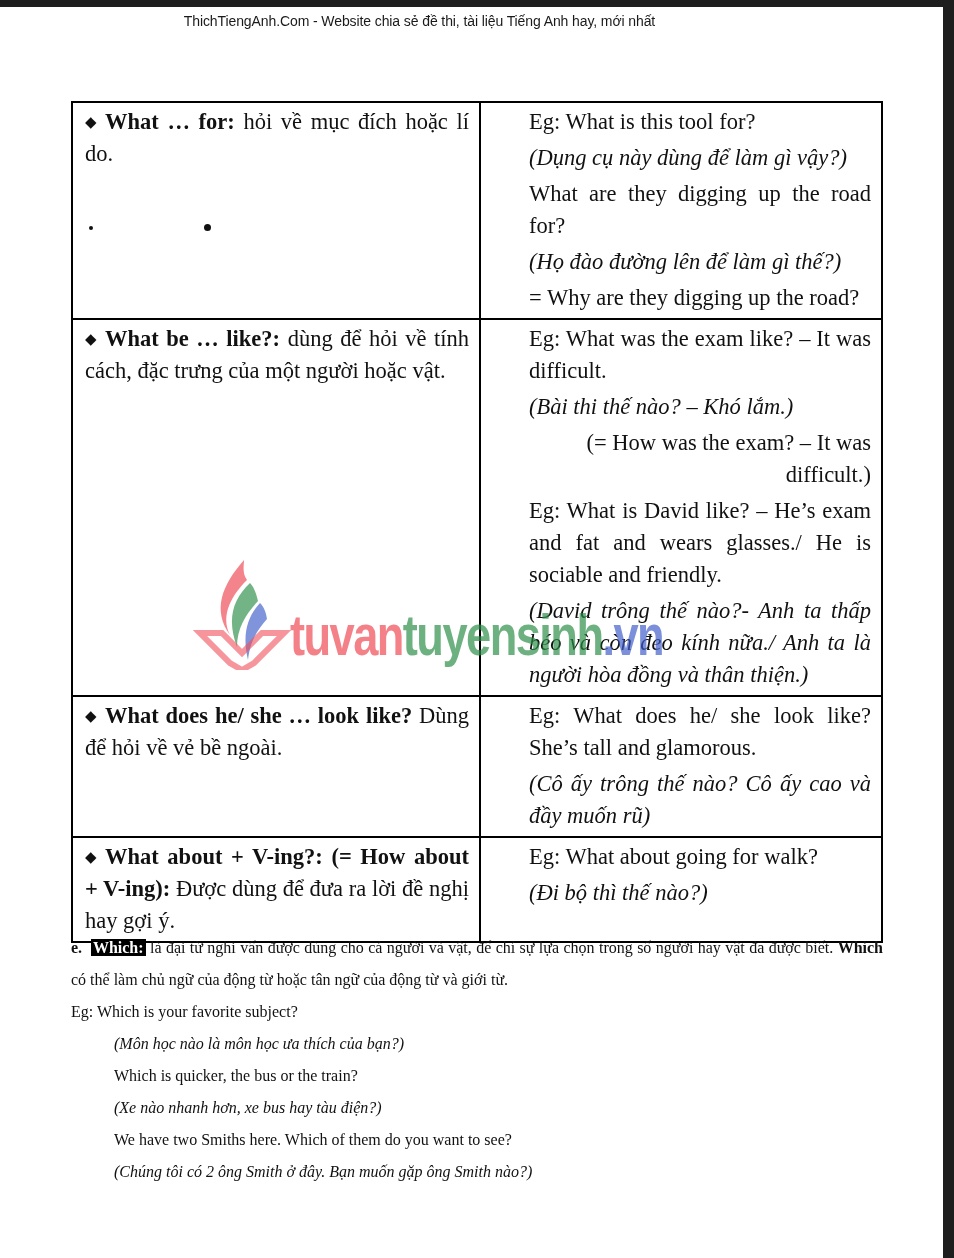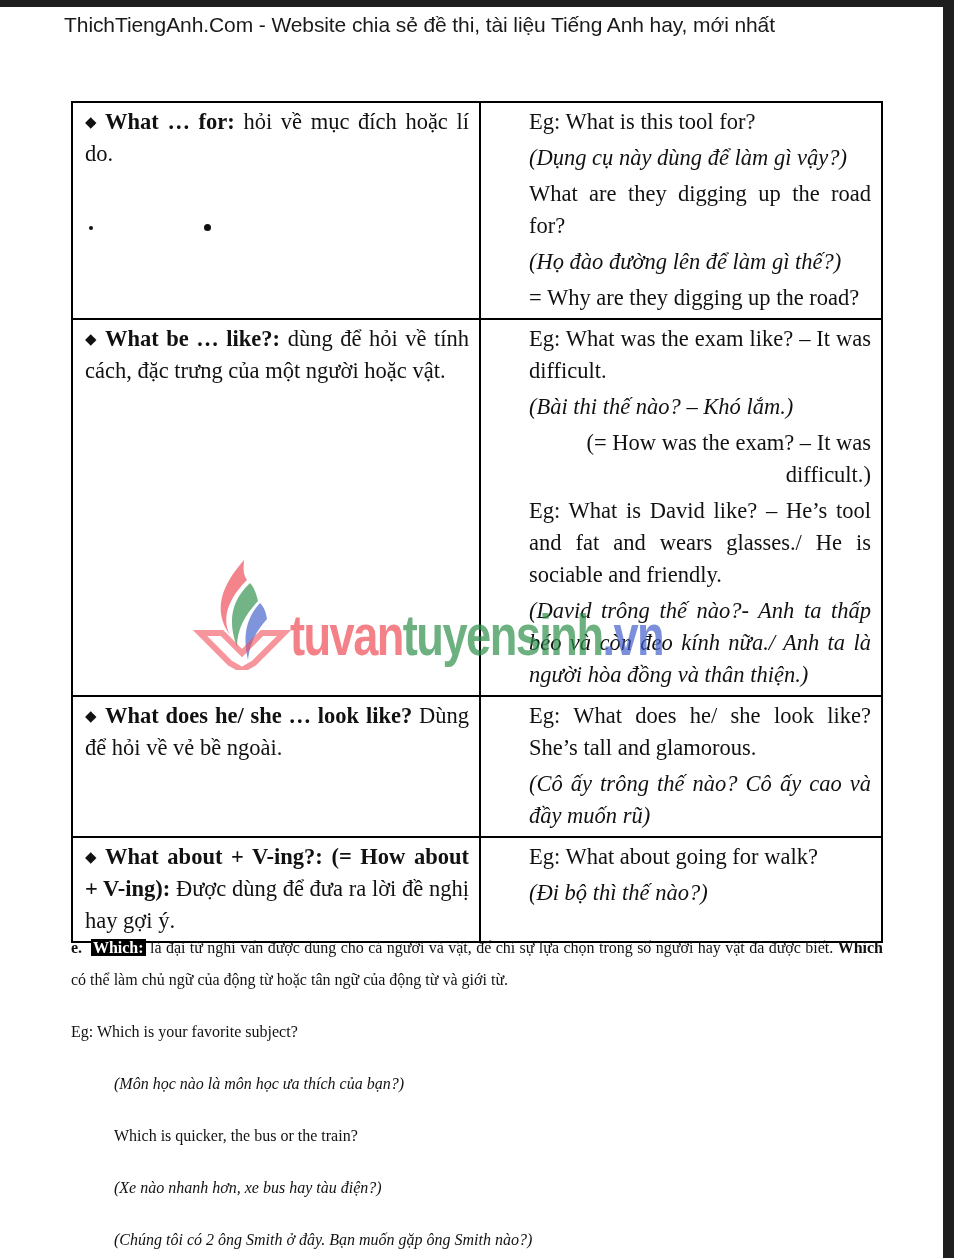--- a/index.html
+++ b/index.html
@@ -9,21 +9,21 @@
     font-family: "Liberation Serif", "DejaVu Serif", serif;
     color: #111;
   }
   .page {
     position: absolute; left: 0; top: 7px; width: 943px; height: 1251px;
     background: #ffffff; overflow: hidden;
   }
   .header {
     position: absolute; top: 6px; left: 0; width: 839px; text-align: center;
     font-family: "Liberation Sans", "DejaVu Sans", sans-serif;
-    font-size: 21px; color: #1a1a1a; letter-spacing: -0.1px;
+    font-size: 14px; color: #1a1a1a; letter-spacing: -0.1px;
   }
   table.grammar {
     position: absolute; left: 71px; top: 94px; width: 812px;
     border-collapse: collapse; table-layout: fixed;
     font-size: 22.5px; line-height: 32px;
   }
   table.grammar td {
     border: 2px solid #000000; vertical-align: top; padding: 3px 10px 4px 12px;
   }
   table.grammar td.left { width: 384px; }
@@ -45,21 +45,21 @@
   }
   .wm-red { color: rgba(240,80,90,0.72); }
   .wm-green { color: rgba(40,140,70,0.68); }
   .wm-blue { color: rgba(60,90,200,0.68); }
   .body-text {
     position: absolute; left: 71px; width: 812px; font-size: 16px; line-height: 32px;
   }
   .para { text-align: justify; text-align-last: left; }
   .para .hl { background: #000; color: #fff; font-weight: bold; padding: 0 2px; }
   .para b { font-weight: bold; }
-  .ex { display: block; white-space: nowrap; margin-top: 20px; }
+  .ex { display: block; white-space: nowrap; margin-top: 0; }
   .ex.indent { padding-left: 43px; }
   .ex.it { font-style: italic; }
   .cutoff { position: absolute; left: 115px; top: 1247px; font-size: 22.5px; white-space: nowrap; }
 </style>
 </head>
 <body>
 
 <div class="page">
 
   <div class="header">ThichTiengAnh.Com - Website chia sẻ đề thi, tài liệu Tiếng Anh hay, mới nhất</div>
@@ -83,21 +83,21 @@
     <tr>
       <td class="left">
         <div class="rule">
           <span class="bullet">◆</span><b>What be … like?:</b><span> dùng để hỏi về tính cách, đặc trưng của một người hoặc vật.</span>
         </div>
       </td>
       <td>
         <span class="ex-line">Eg: What was the exam like? – It was difficult.</span>
         <span class="ex-line it ex-gap">(Bài thi thế nào? – Khó lắm.)</span>
         <span class="ex-line ex-gap" style="text-align:right;">(= How was the exam? – It was difficult.)</span>
-        <span class="ex-line ex-gap">Eg: What is David like? – He’s tool and fat and wears glasses./ He is sociable and friendly.</span>
+        <span class="ex-line ex-gap">Eg: What is David like? – He’s exam and fat and wears glasses./ He is sociable and friendly.</span>
         <span class="ex-line it ex-gap">(David trông  thế nào?- Anh ta thấp béo và còn đeo kính nữa./ Anh ta là người hòa đồng và thân thiện.)</span>
       </td>
     </tr>
     <tr>
       <td class="left">
         <div class="rule">
           <span class="bullet">◆</span><b>What does he/ she … look like?</b><span> Dùng để hỏi về vẻ bề ngoài.</span>
         </div>
       </td>
       <td>
@@ -133,17 +133,18 @@
   </div>
 
   <div class="body-text" style="top:925px;">
     <div class="para">
       <b>e.</b>&nbsp;&nbsp;<span class="hl">Which:</span><span> là đại từ nghi vấn được dùng cho cả người và vật, để chỉ sự lựa chọn trong số người hay vật đã được biết. </span><b>Which</b><span> có thể làm chủ ngữ của động từ hoặc tân ngữ của động từ và giới từ.</span>
     </div>
     <span class="ex">Eg: Which is your favorite subject?</span>
     <span class="ex indent it">(Môn học nào là môn học ưa thích của bạn?)</span>
     <span class="ex indent">Which is quicker, the bus or the train?</span>
     <span class="ex indent it">(Xe nào nhanh hơn, xe bus hay tàu điện?)</span>
+    <span class="ex indent">We have two Smiths here. Which of them do you want to see?</span>
     <span class="ex indent it">(Chúng tôi có 2 ông Smith ở đây. Bạn muốn gặp ông Smith nào?)</span>
   </div>
 
   <div class="cutoff">There are two old men in our yard. Which do you want me to speak to?</div>
 </div>
 
 </body></html>

